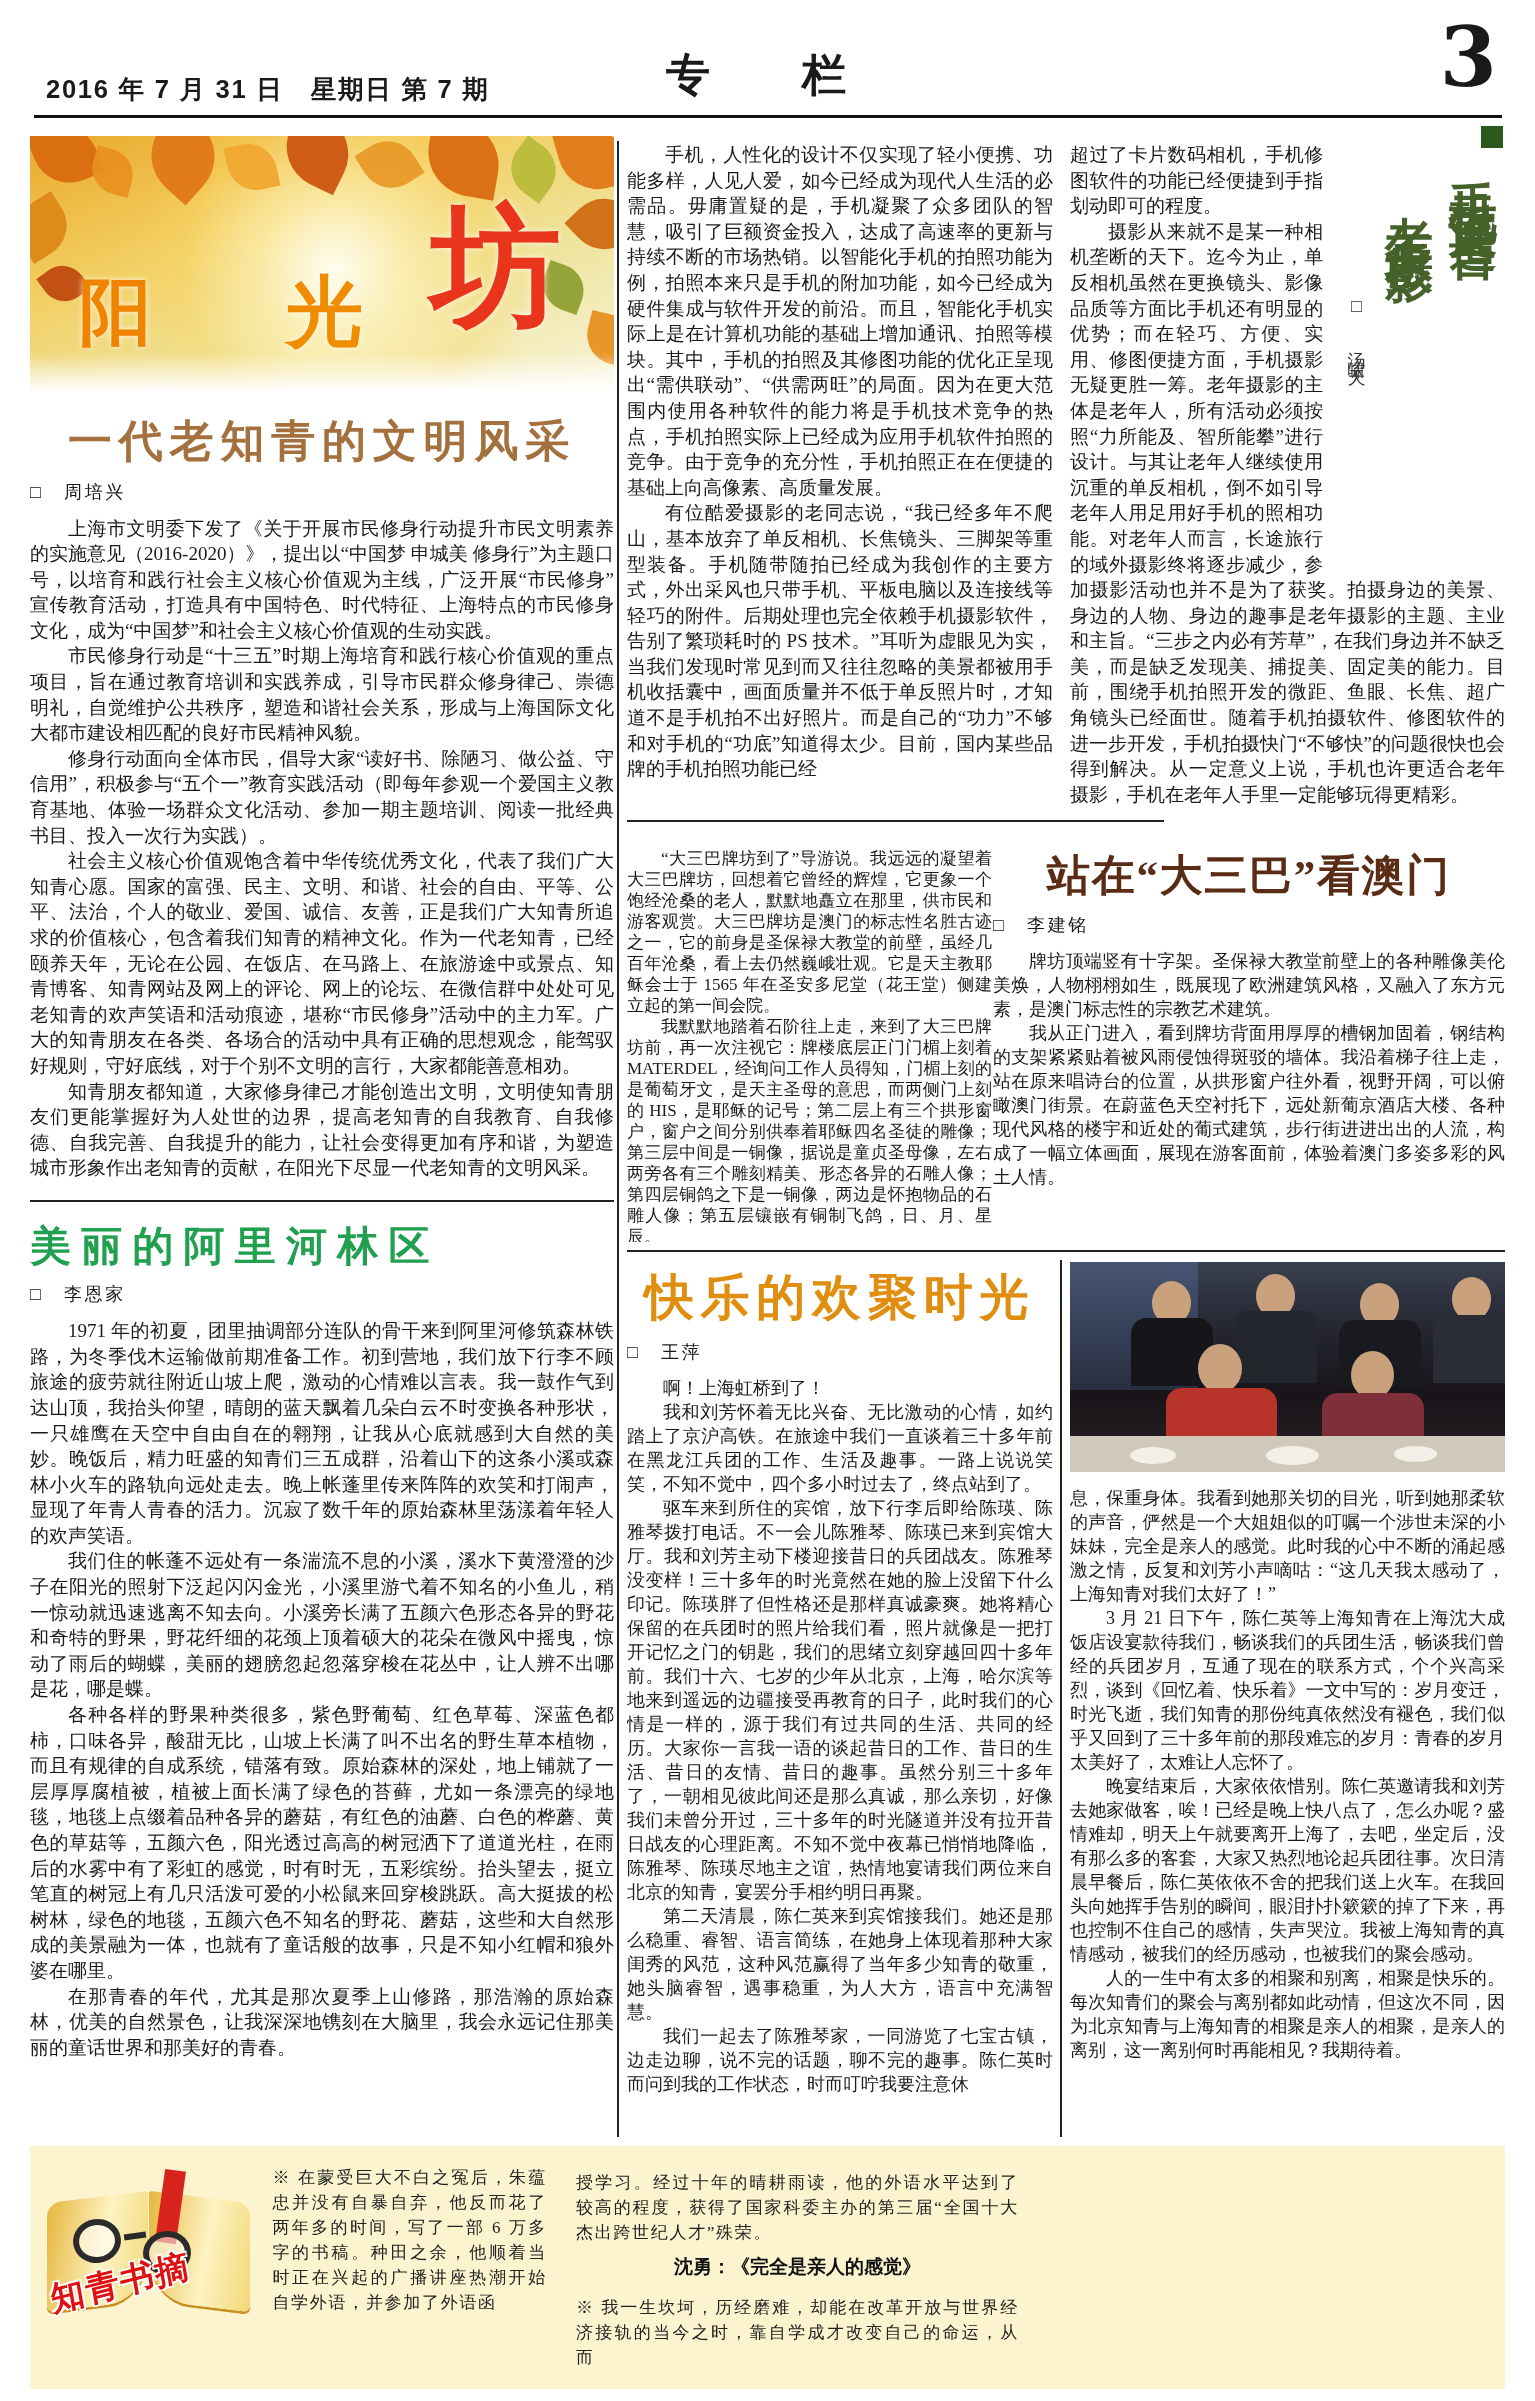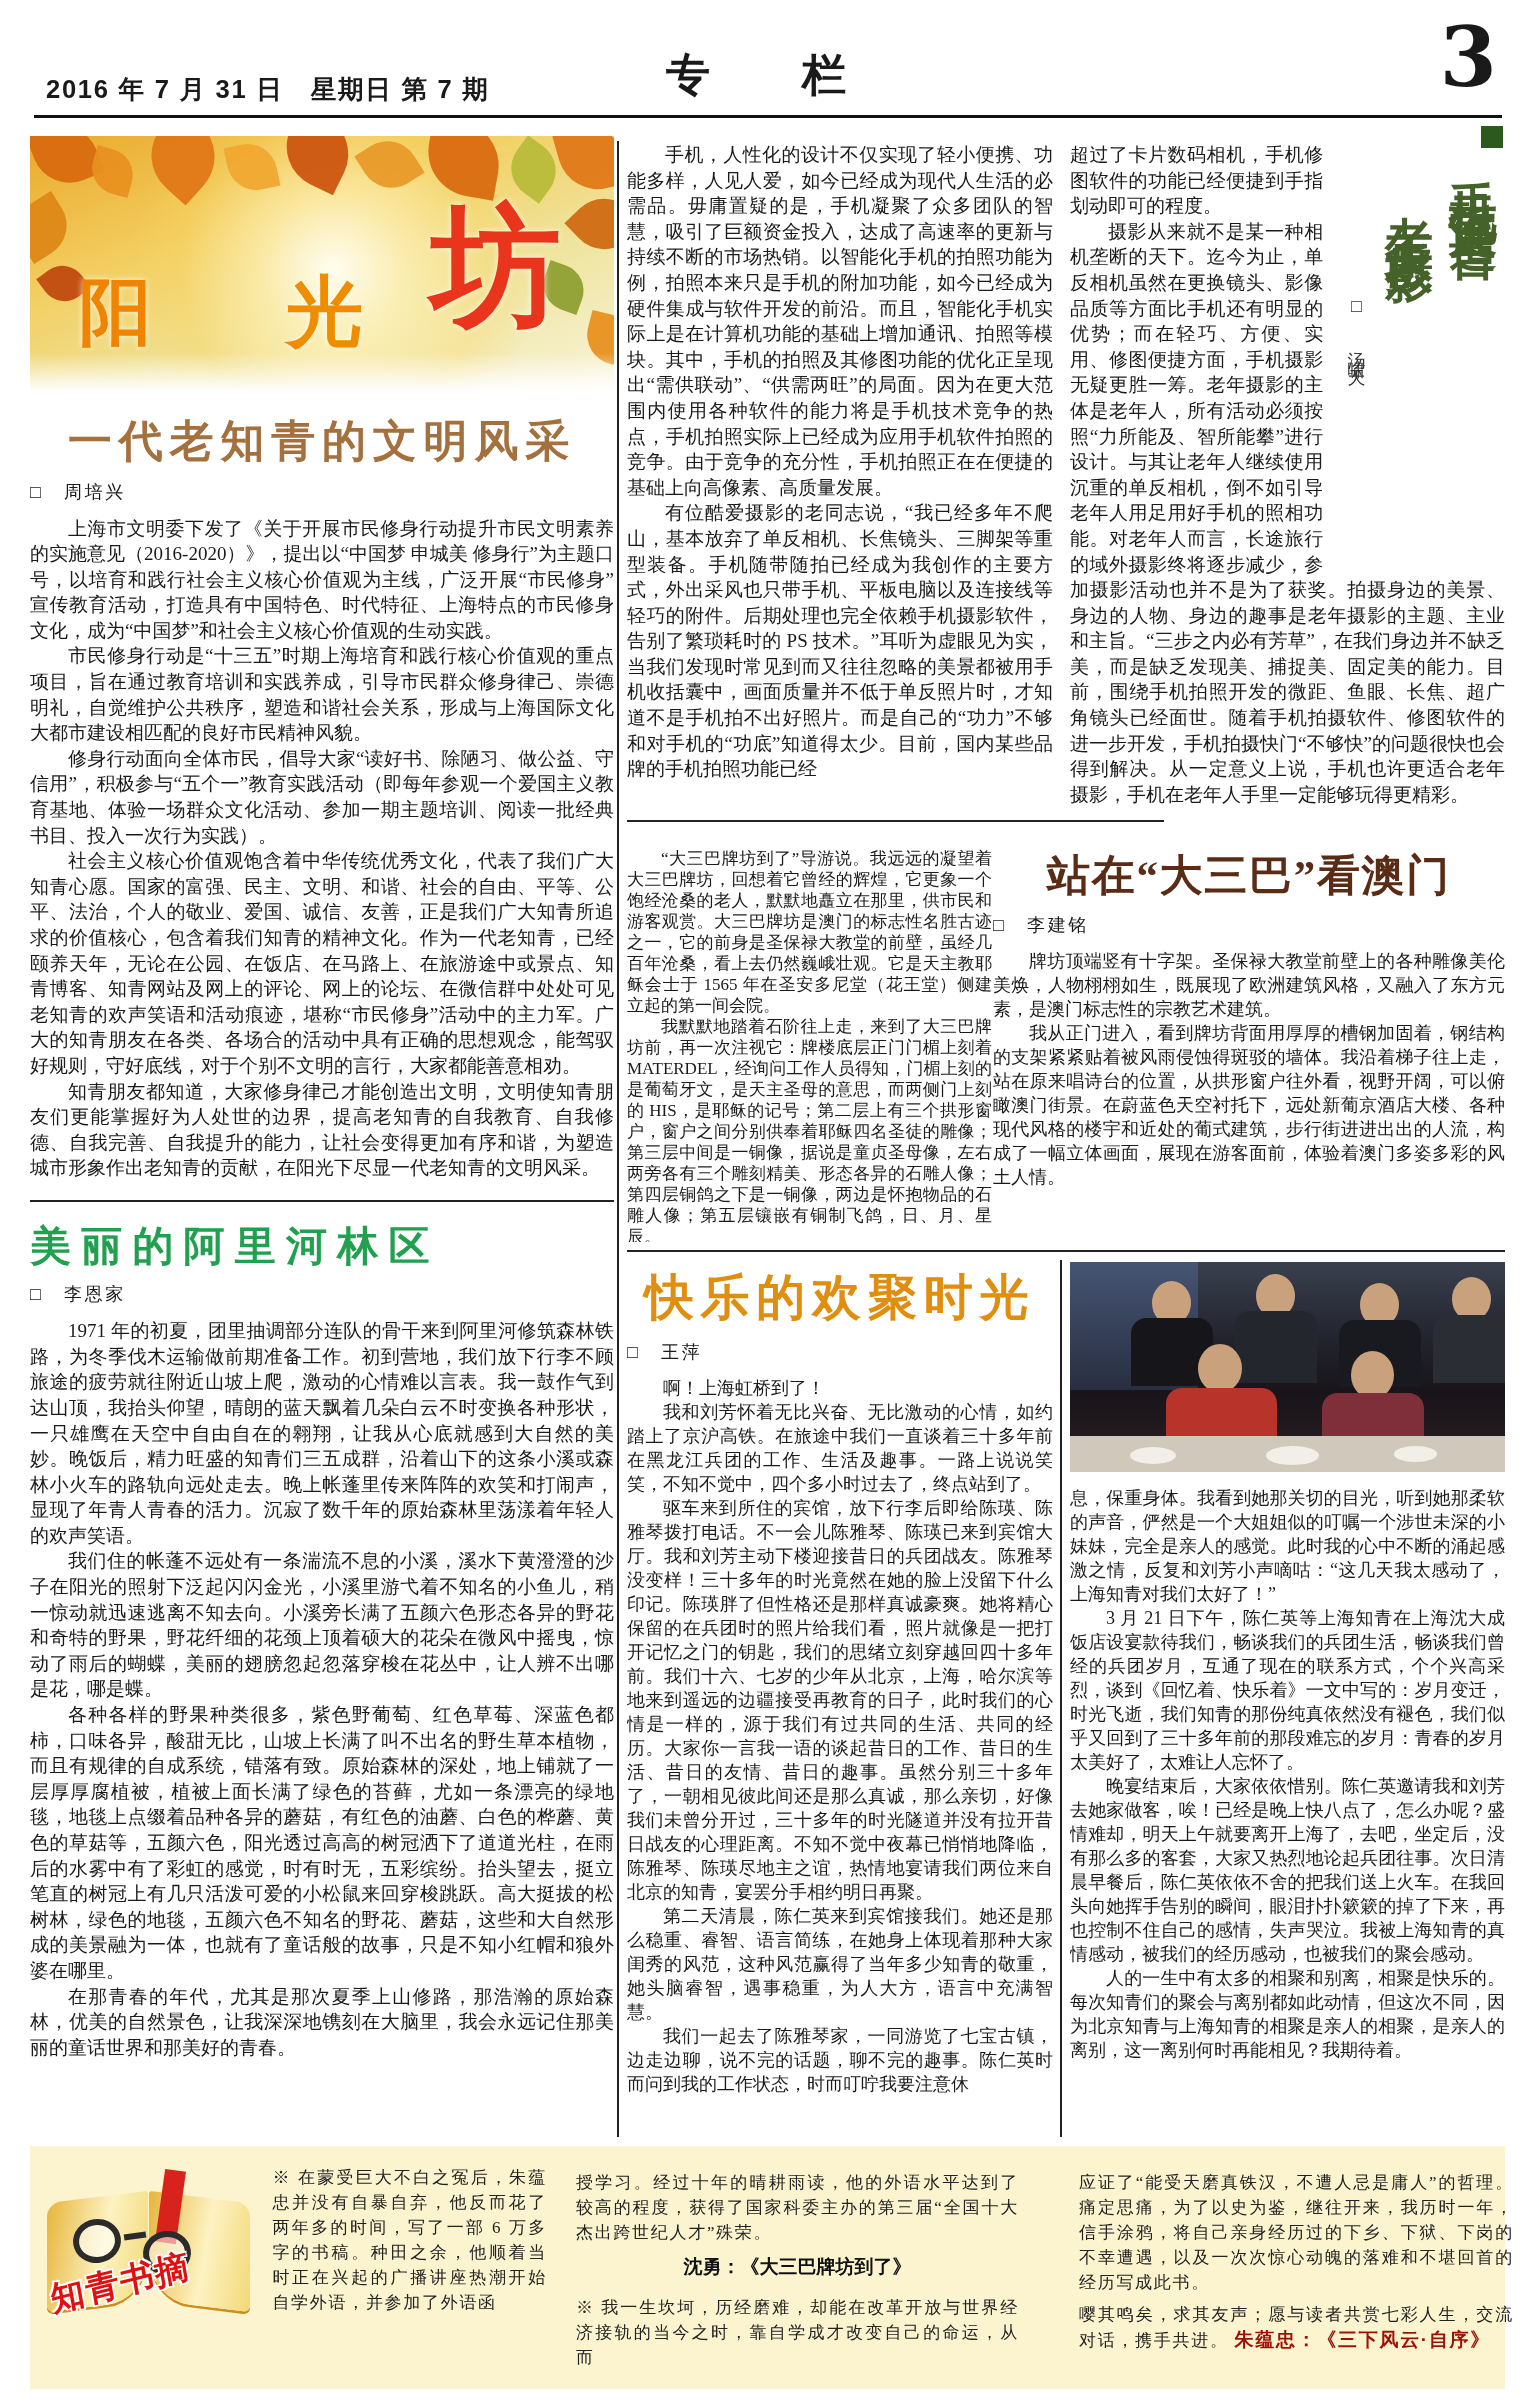--- a/index.html
+++ b/index.html
@@ -254,27 +254,20 @@
         <div class="bk-lens" style="left:31px;top:51px;transform:rotate(-8deg);"></div>
         <div class="bk-lens" style="left:101px;top:63px;transform:rotate(-8deg);"></div>
         <div class="bk-bridge"></div>
         <div class="digest-label">知青书摘</div>
       </div>
       <div class="dtext">※ 在蒙受巨大不白之冤后，朱蕴忠并没有自暴自弃，他反而花了两年多的时间，写了一部 6 万多字的书稿。种田之余，他顺着当时正在兴起的广播讲座热潮开始自学外语，并参加了外语函</div>
     </div>
 
     <div class="digest-col" style="left:546px; width:443px;">
       <div class="dtext">授学习。经过十年的晴耕雨读，他的外语水平达到了较高的程度，获得了国家科委主办的第三届“全国十大杰出跨世纪人才”殊荣。</div>
-      <div class="dg-attr">沈勇：《大三巴牌坊到了》</div>
+      <div class="dg-attr">沈勇：《完全是亲人的感觉》</div>
       <div class="dtext" style="margin-top:15.4px;">※ 我一生坎坷，历经磨难，却能在改革开放与世界经济接轨的当今之时，靠自学成才改变自己的命运，从而</div>
     </div>
 
-    <div class="digest-col" style="left:1049px; width:435px;">
-      <div class="dtext">应证了“能受天磨真铁汉，不遭人忌是庸人”的哲理。痛定思痛，为了以史为鉴，继往开来，我历时一年，信手涂鸦，将自己亲身经历过的下乡、下狱、下岗的不幸遭遇，以及一次次惊心动魄的落难和不堪回首的经历写成此书。</div>
-      <div class="dtext" style="margin-top:6.8px;">
-        <span>嘤其鸣矣，求其友声；愿与读者共赏七彩人生，交流对话，携手共进。</span>
-        <span class="dg-attr2">朱蕴忠：《三下风云·自序》</span>
-      </div>
-    </div>
   </div>
 
 </div>
 
 
 </body></html>

